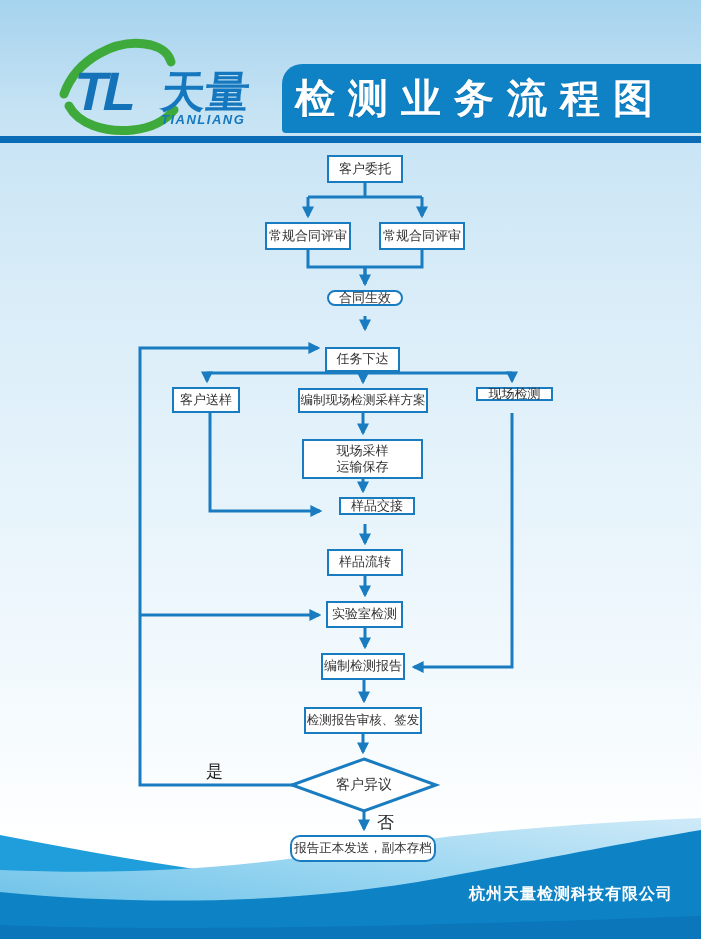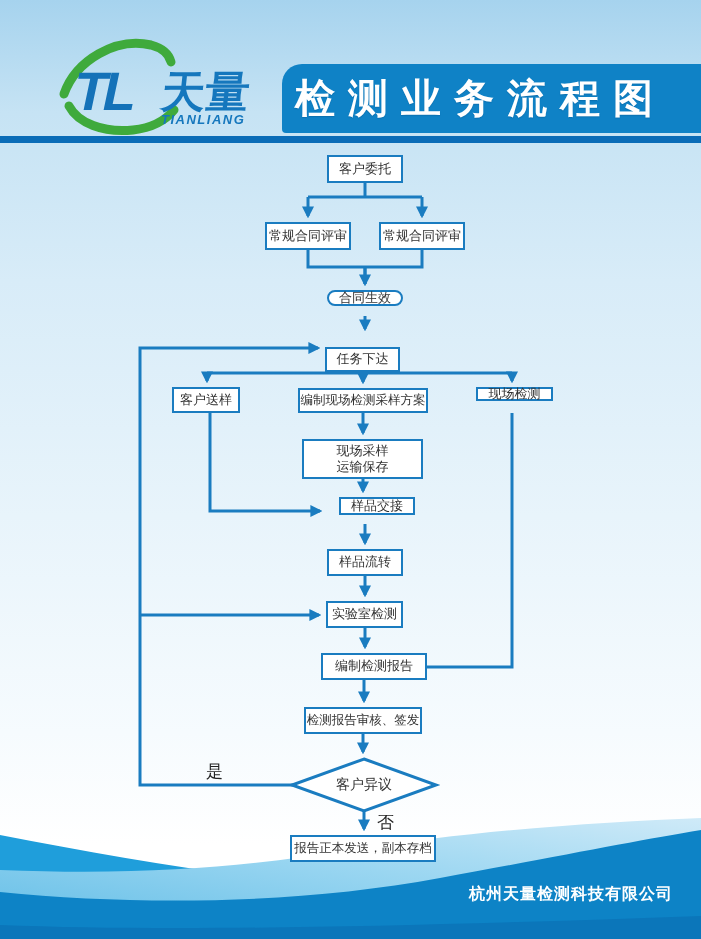--- a/index.html
+++ b/index.html
@@ -152,24 +152,24 @@
   <span>现场采样</span>
   <span>运输保存</span>
 </div>
 
 <div class="box" style="left:308px; top:497px; width:76px; height:18px;margin-left:31px;">样品交接</div>
 
 <div class="box" style="left:327px; top:549px; width:76px; height:27px;">样品流转</div>
 
 <div class="box" style="left:326px; top:601px; width:77px; height:27px;">实验室检测</div>
 
-<div class="box" style="left:321px; top:653px; width:106px; height:27px;">编制检测报告</div>
+<div class="box" style="left:321px; top:653px; width:84px; height:27px;">编制检测报告</div>
 
 <div class="box small-text" style="left:304px; top:707px; width:118px; height:27px;">检测报告审核、签发</div>
 
 <div class="diamond-label" style="left:292px; top:760px; width:144px; height:50px;">客户异议</div>
 
-<div class="box small-text" style="left:290px; top:835px; width:146px; height:27px;">报告正本发送，副本存档</div>
+<div class="box small-text" style="left:290px; top:835px; width:146px; height:27px;border-radius:10px;">报告正本发送，副本存档</div>
 
 <div class="branch-label" style="left:206px; top:760px;">是</div>
 <div class="branch-label" style="left:377px; top:811px;">否</div>
 
 <div class="abs company-name">杭州天量检测科技有限公司</div>
 
 </body></html>

